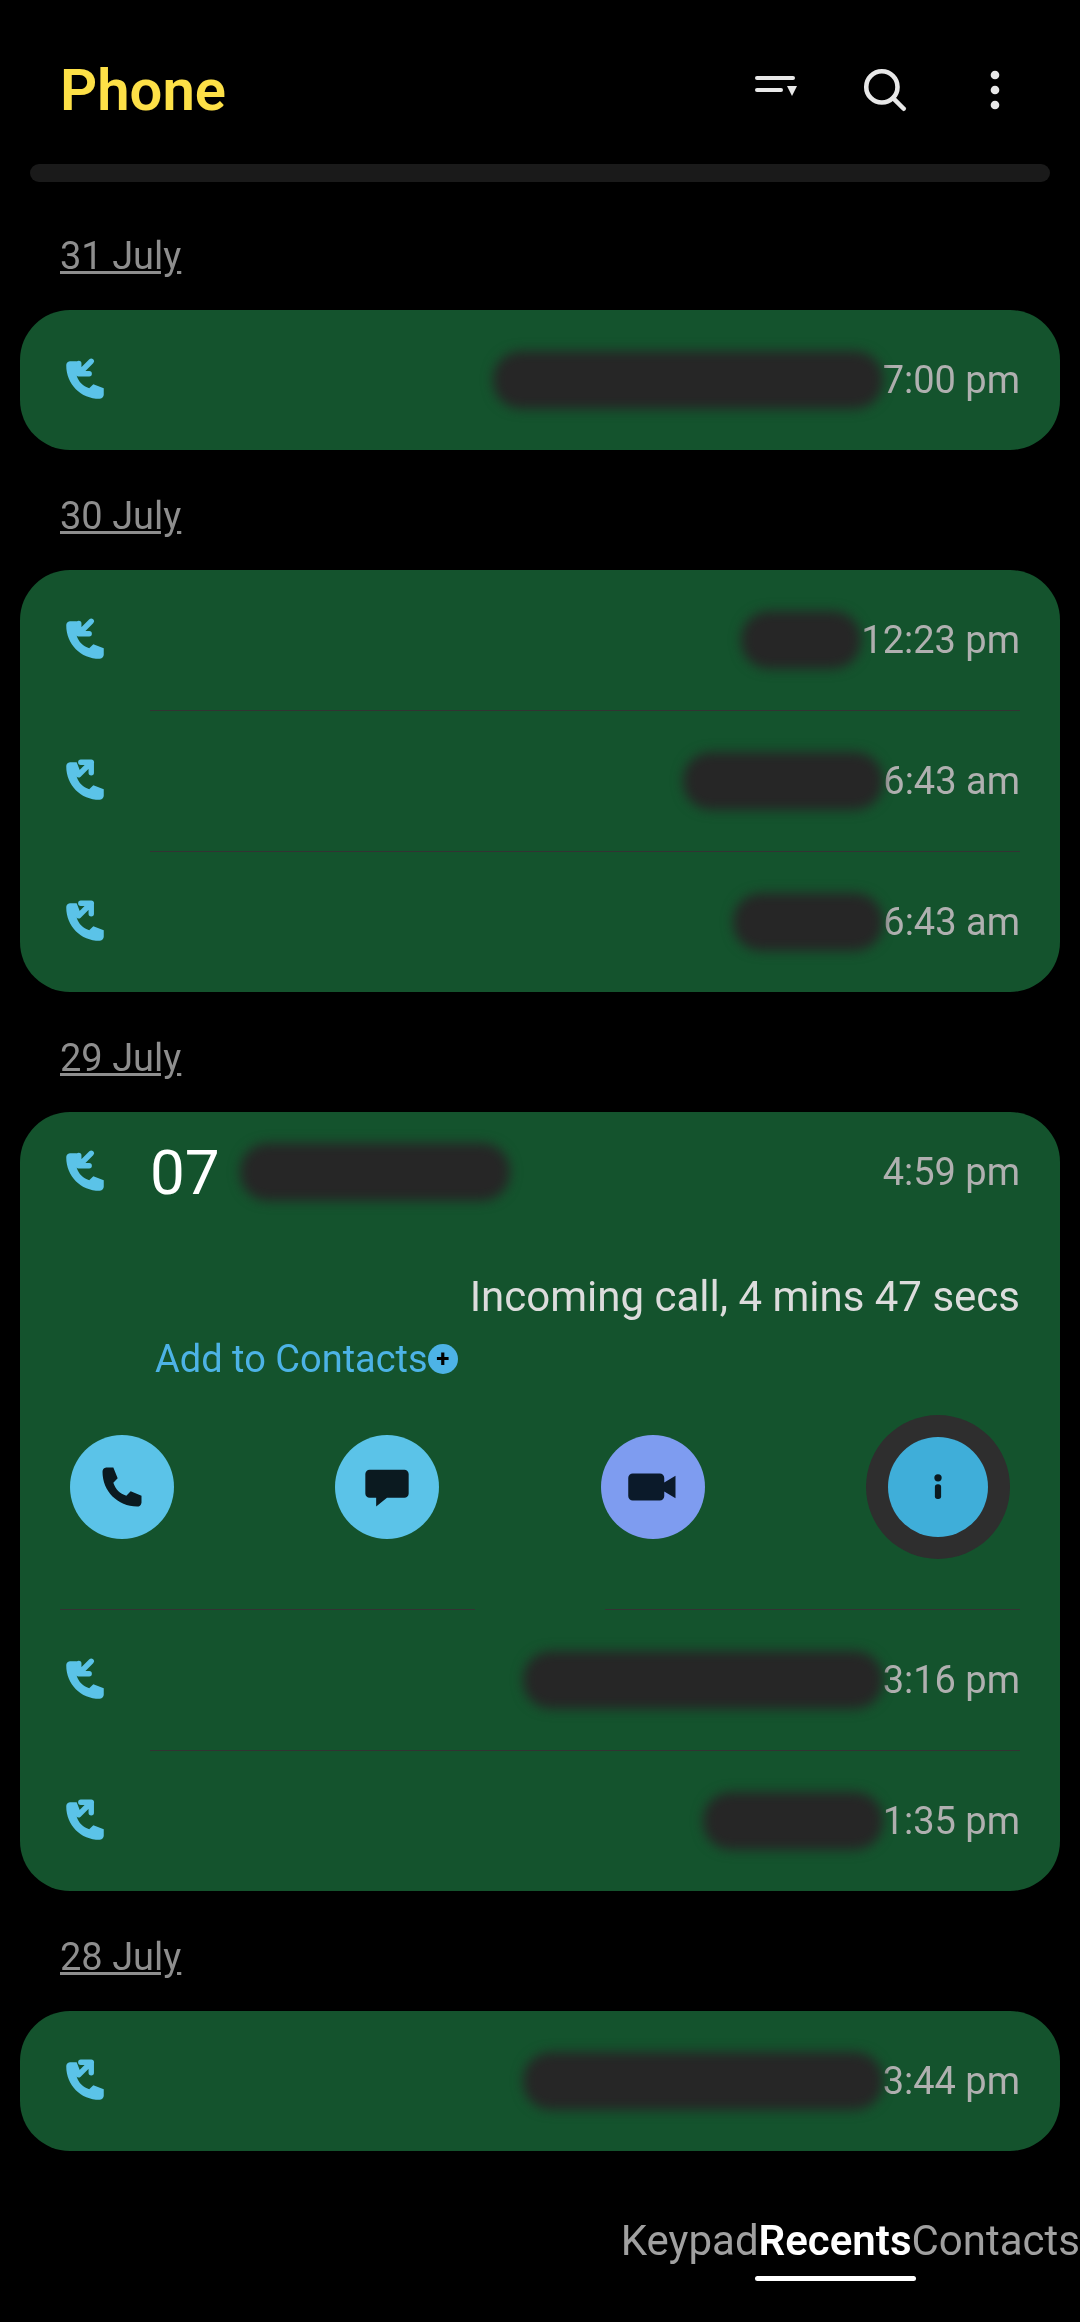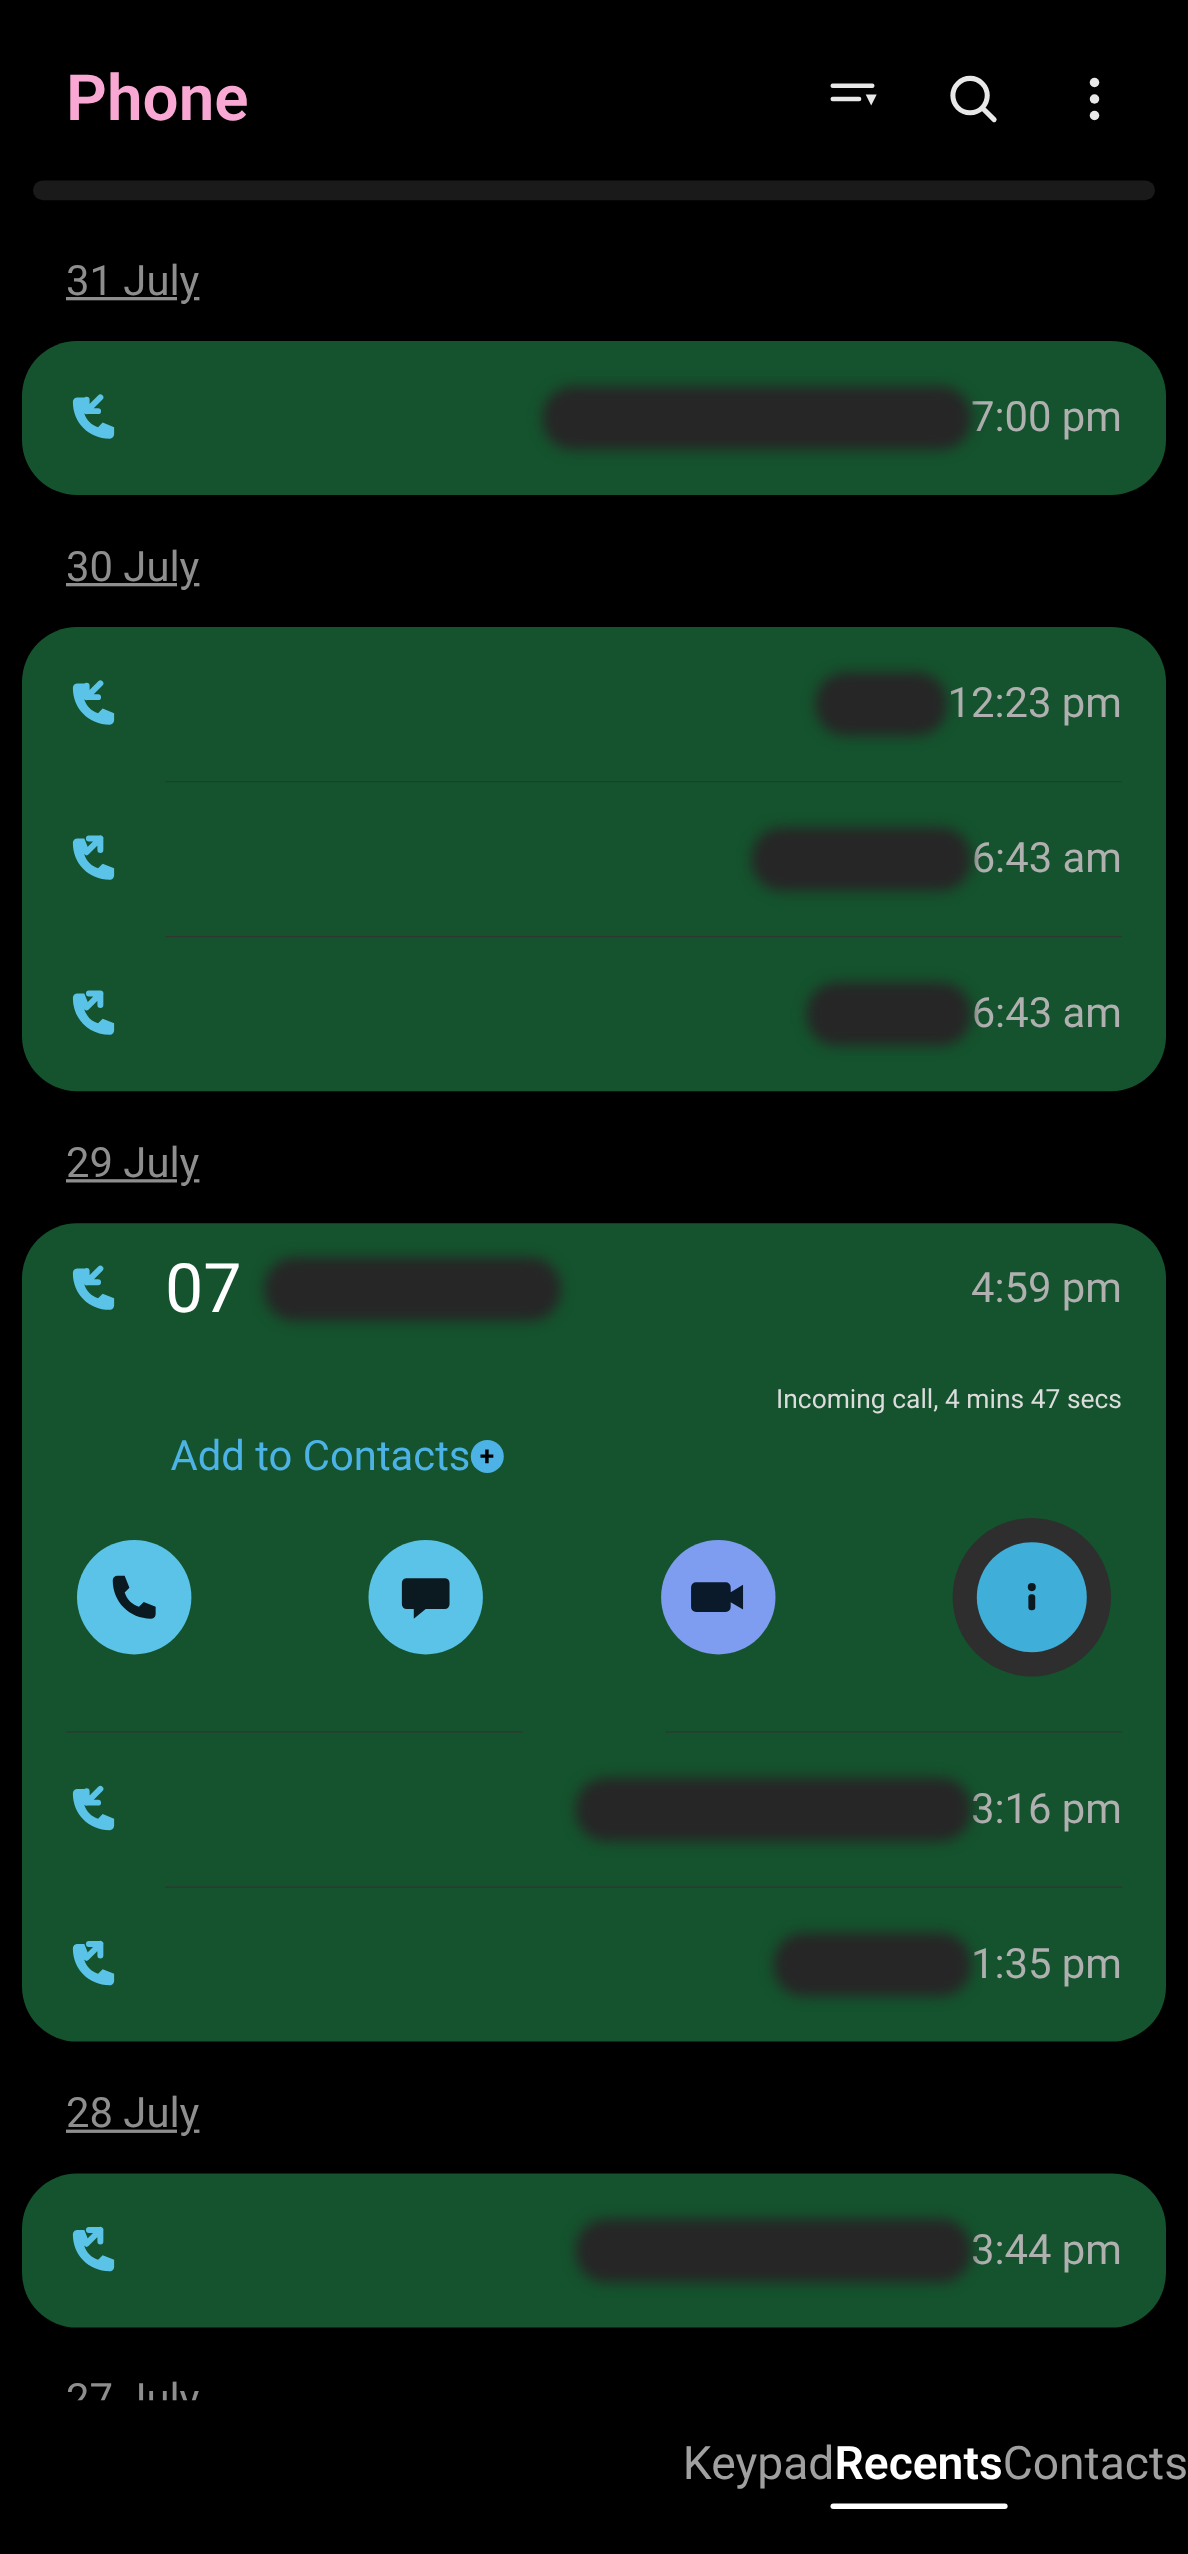--- a/index.html
+++ b/index.html
@@ -20,21 +20,21 @@
 
   
   .header {
     display: flex;
     align-items: center;
     padding: 56px 60px 40px 60px;
   }
   .header-title {
     font-size: 58px;
     font-weight: 600;
-    color: #f9a8d4;
+    color: #fde047;
     flex: 1;
   }
   .header-actions {
     display: flex;
     gap: 60px;
     align-items: center;
   }
   .header-icon {
     width: 50px;
     height: 50px;
@@ -116,23 +116,23 @@
     margin-left: 95px;
   }
   .expanded-name {
     font-size: 62px;
     color: #fff;
     display: flex;
     align-items: center;
     gap: 20px;
   }
   .expanded-sub {
-    font-size: 24px;
+    font-size: 42px;
     color: #dcdcdc;
-    margin-top: 26px;
+    margin-top: 40px;
   }
   .add-contacts {
     color: #4db3e6;
     font-size: 38px;
     margin-top: 16px;
     display: flex;
     align-items: center;
   }
   .plus-circle {
     width: 30px;

